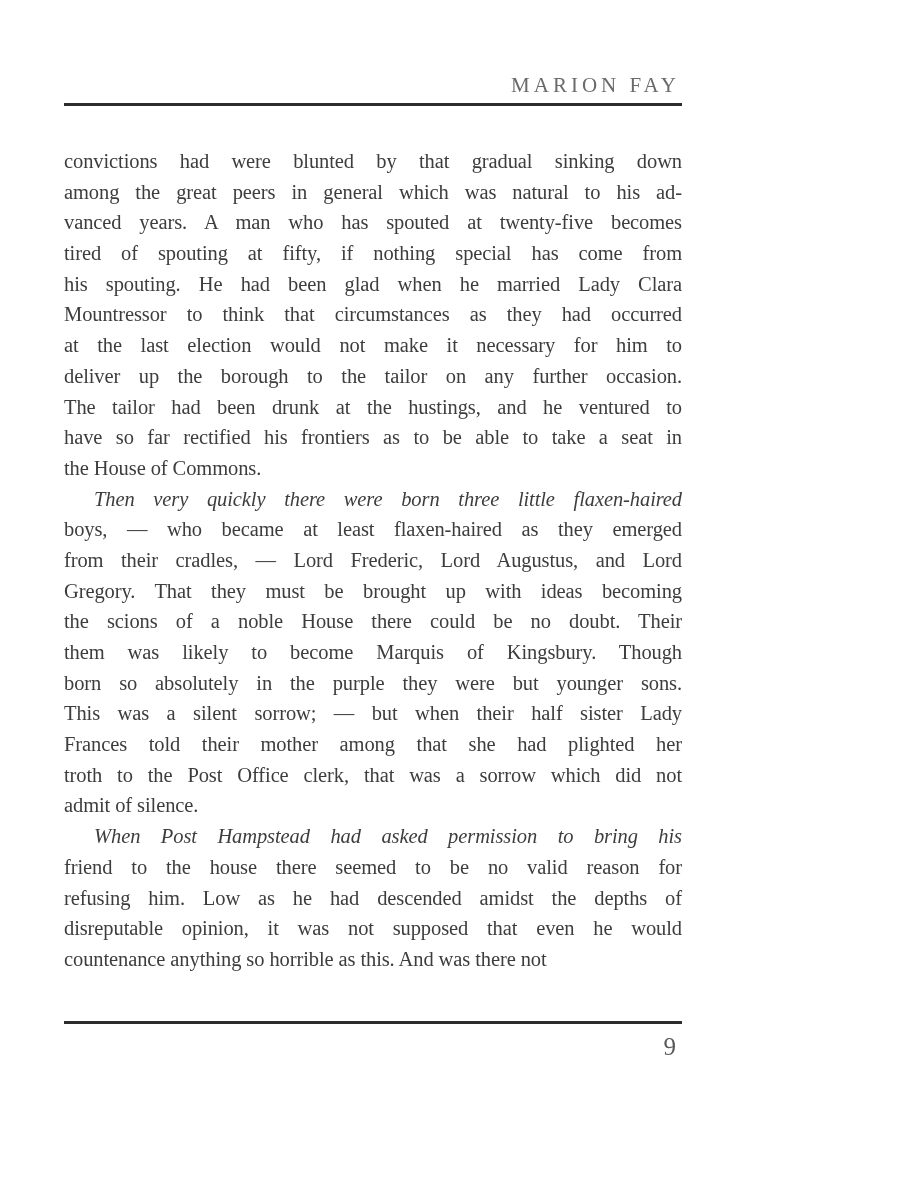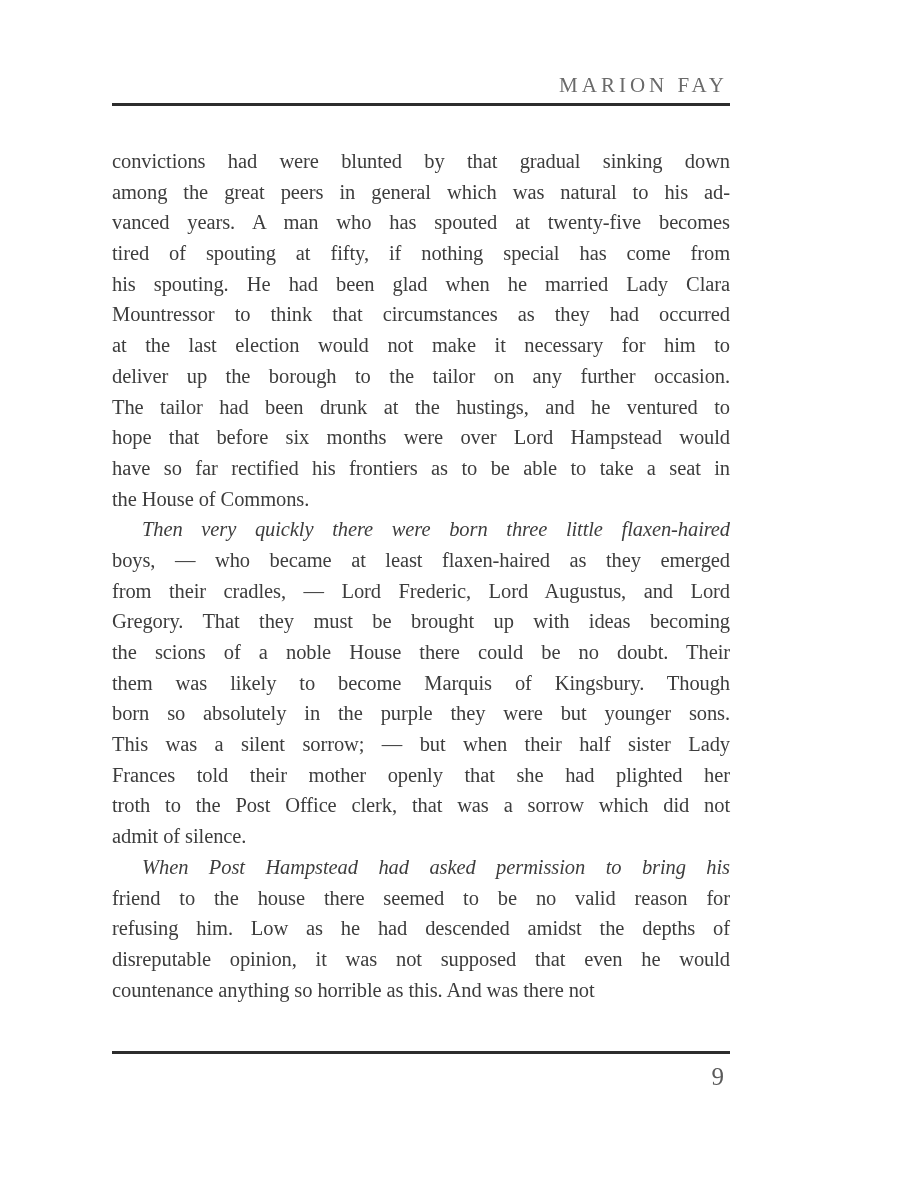--- a/index.html
+++ b/index.html
@@ -9,21 +9,21 @@
   }
   body {
     width: 900px;
     height: 1200px;
     overflow: hidden;
     font-family: "Liberation Serif", "DejaVu Serif", serif;
   }
   .page {
     position: relative;
     width: 618px;
-    margin-left: 112px;
+    margin-left: 64px;
     height: 1200px;
   }
   
   .running-head {
     padding-top: 72px;
     text-align: right;
     font-size: 21px;
     line-height: 26px;
     letter-spacing: 4px;
     color: #6a6a6a;
@@ -89,34 +89,33 @@
   <div class="paragraph">
         <div class="line">convictions had were blunted by that gradual sinking down</div>
         <div class="line">among the great peers in general which was natural to his ad-</div>
         <div class="line">vanced years. A man who has spouted at twenty-five becomes</div>
         <div class="line">tired of spouting at fifty, if nothing special has come from</div>
         <div class="line">his spouting. He had been glad when he married Lady Clara</div>
         <div class="line">Mountressor to think that circumstances as they had occurred</div>
         <div class="line">at the last election would not make it necessary for him to</div>
         <div class="line">deliver up the borough to the tailor on any further occasion.</div>
         <div class="line">The tailor had been drunk at the hustings, and he ventured to</div>
-        <div class="line">hope that before six months were over Lord Hampstead would</div>
         <div class="line">have so far rectified his frontiers as to be able to take a seat in</div>
         <div class="line last">the House of Commons.</div>
       </div>
       <div class="paragraph">
         <div class="line indent">Then very quickly there were born three little flaxen-haired</div>
         <div class="line">boys, — who became at least flaxen-haired as they emerged</div>
         <div class="line">from their cradles, — Lord Frederic, Lord Augustus, and Lord</div>
         <div class="line">Gregory. That they must be brought up with ideas becoming</div>
         <div class="line">the scions of a noble House there could be no doubt. Their</div>
         <div class="line">them was likely to become Marquis of Kingsbury. Though</div>
         <div class="line">born so absolutely in the purple they were but younger sons.</div>
         <div class="line">This was a silent sorrow; — but when their half sister Lady</div>
-        <div class="line">Frances told their mother openly that she had plighted her</div>
+        <div class="line">Frances told their mother among that she had plighted her</div>
         <div class="line">troth to the Post Office clerk, that was a sorrow which did not</div>
         <div class="line last">admit of silence.</div>
       </div>
       <div class="paragraph">
         <div class="line indent">When Post Hampstead had asked permission to bring his</div>
         <div class="line">friend to the house there seemed to be no valid reason for</div>
         <div class="line">refusing him. Low as he had descended amidst the depths of</div>
         <div class="line">disreputable opinion, it was not supposed that even he would</div>
         <div class="line last">countenance anything so horrible as this. And was there not</div>
       </div>

